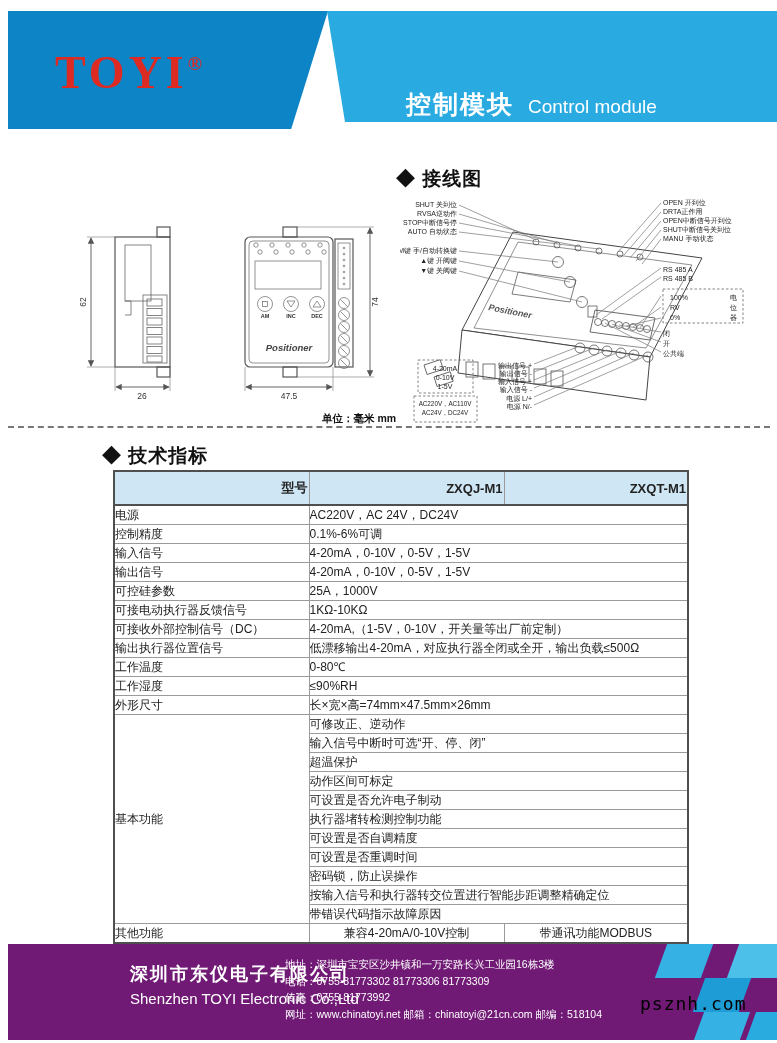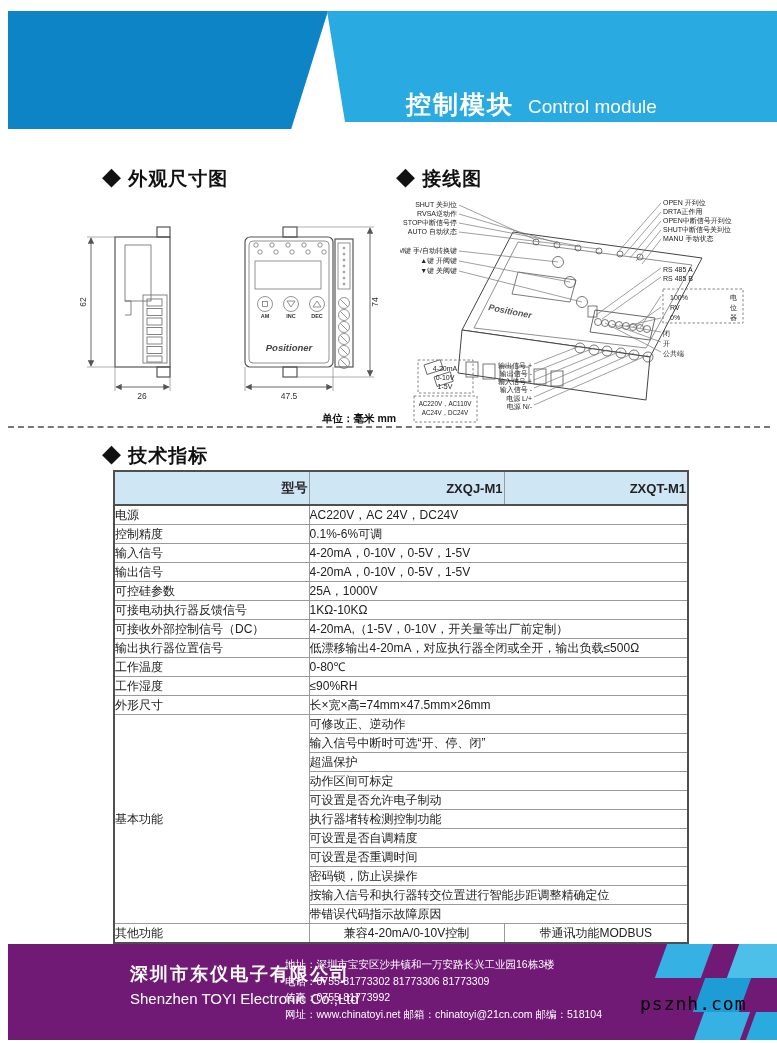--- a/index.html
+++ b/index.html
@@ -48,25 +48,25 @@
              font-size:18px;color:#000;letter-spacing:1px;z-index:5;}
   svg text{font-family:"Liberation Sans",sans-serif;}
 </style>
 </head>
 <body>
 
 <div class="page">
 
   <div class="hdr-dark"></div>
   <div class="hdr-light"></div>
+  <div class="logo"><span>TOYI</span><span class="reg">®</span></div>
   <div class="hdr-title">
     <span class="cn">控制模块</span><span class="en">Control module</span>
   </div>
 
-  <div class="sec dim">◆ 外观尺寸图</div>
   <div class="sec wire">◆ 接线图</div>
 
   <svg class="dim-svg" width="330" height="215" viewBox="0 0 330 215">
     <defs>
       <marker id="ar" viewBox="0 0 10 10" refX="9" refY="5" markerWidth="7" markerHeight="7" orient="auto-start-reverse">
         <path d="M0,0 L10,5 L0,10 z" fill="#555"></path>
       </marker>
     </defs>
 
     <g stroke="#555" fill="none" stroke-width="1.2">

